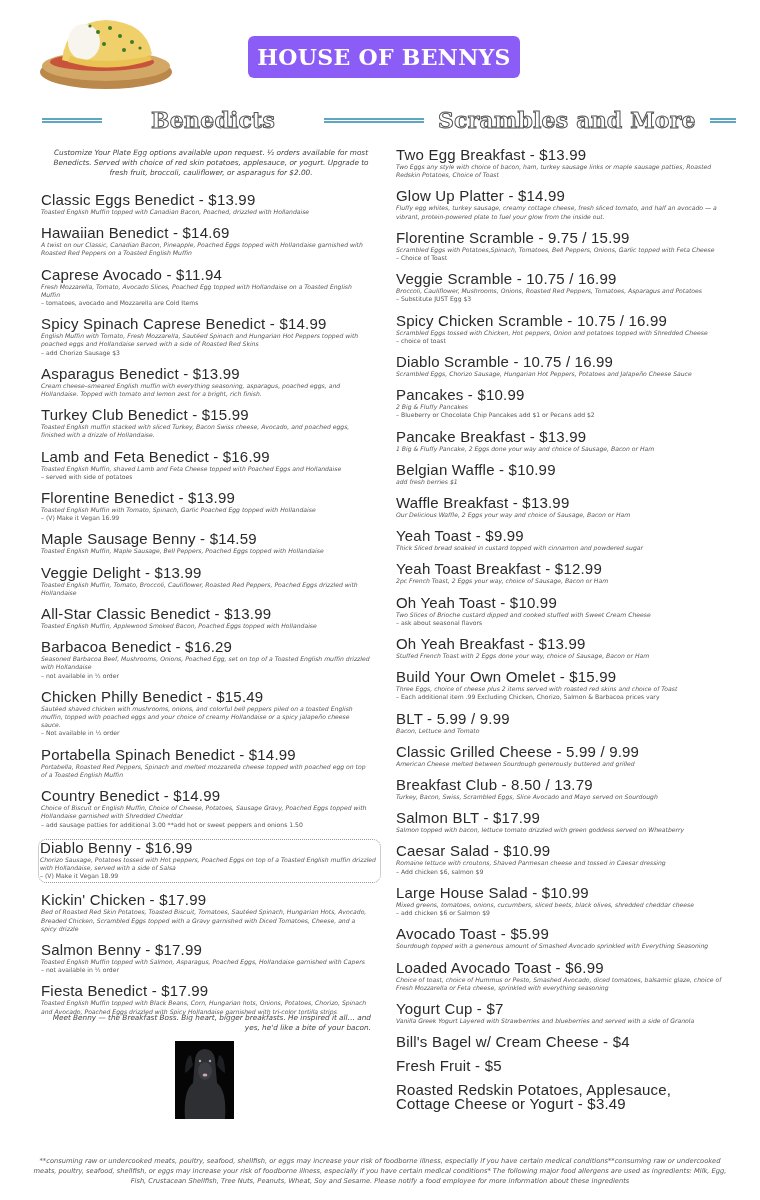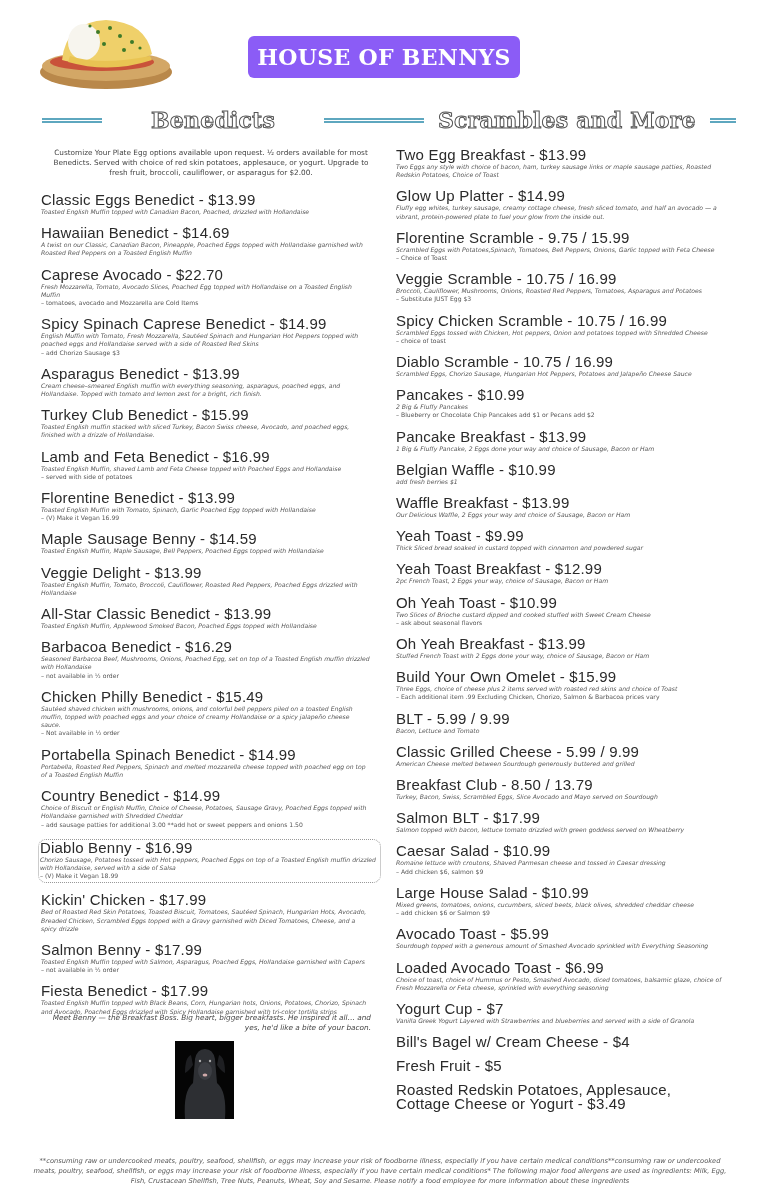--- a/index.html
+++ b/index.html
@@ -30,21 +30,21 @@
       -webkit-text-stroke: 1px #555;
       text-shadow: 0 0 0 #555;
       padding: 0 14px; white-space: nowrap; letter-spacing: 0.2px;
     }
 
     .col { position: absolute; }
     .col-left { left: 41px; top: 148px; width: 330px; }
     .col-right { left: 396px; top: 148px; width: 330px; }
 
     .intro {
-      font-size: 7.3px; line-height: 10px; text-align: center; 
+      font-size: 7.3px; line-height: 10px; text-align: center; font-style: italic;
       color: #444; padding: 0 0 0 10px; margin-bottom: 15px;
     }
     .item { margin-bottom: 10px; }
     .item-name {
       font-family: Liberation Sans, sans-serif; font-size: 15px; color: #2a2a2a;
       line-height: 14px; letter-spacing: 0.2px; font-weight: normal;
     }
     .item-desc {
       font-size: 6.1px; line-height: 8.2px; color: #555; font-style: italic; margin-top: 1px;
     }
@@ -107,21 +107,21 @@
   <div id="benedicts-list">
       <div class="item">
         <div class="item-name">Classic Eggs Benedict - $13.99</div>
         <div class="item-desc">Toasted English Muffin topped with Canadian Bacon, Poached, drizzled with Hollandaise</div>
       </div>
       <div class="item">
         <div class="item-name">Hawaiian Benedict - $14.69</div>
         <div class="item-desc">A twist on our Classic, Canadian Bacon, Pineapple, Poached Eggs topped with Hollandaise garnished with Roasted Red Peppers on a Toasted English Muffin</div>
       </div>
       <div class="item">
-        <div class="item-name">Caprese Avocado - $22.70</div>
+        <div class="item-name">Caprese Avocado - $11.94</div>
         <div class="item-desc">Fresh Mozzarella, Tomato, Avocado Slices, Poached Egg topped with Hollandaise on a Toasted English Muffin</div>
         <div class="item-note">– tomatoes, avocado and Mozzarella are Cold Items</div>
       </div>
       <div class="item">
         <div class="item-name">Spicy Spinach Caprese Benedict - $14.99</div>
         <div class="item-desc">English Muffin with Tomato, Fresh Mozzarella, Sautéed Spinach and Hungarian Hot Peppers topped with poached eggs and Hollandaise served with a side of Roasted Red Skins</div>
         <div class="item-note">– add Chorizo Sausage $3</div>
       </div>
       <div class="item">
         <div class="item-name">Asparagus Benedict - $13.99</div>

